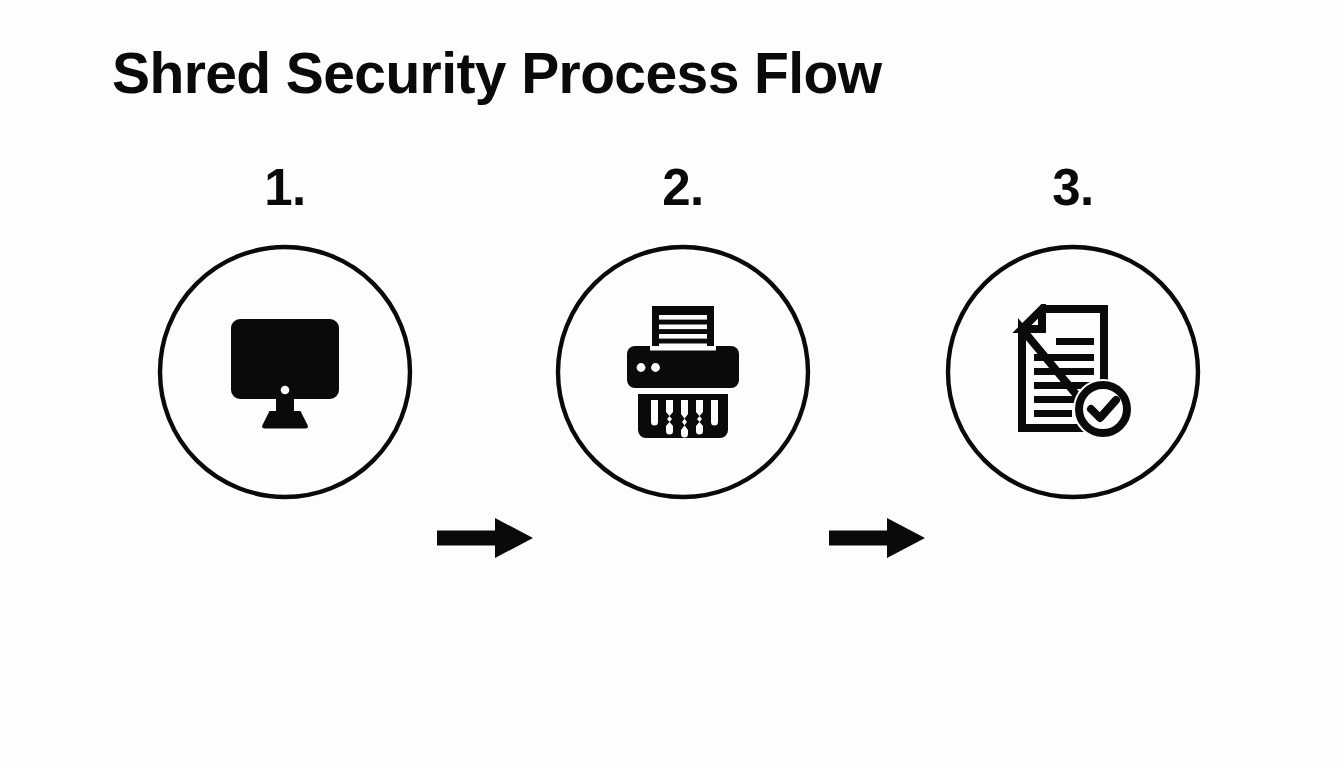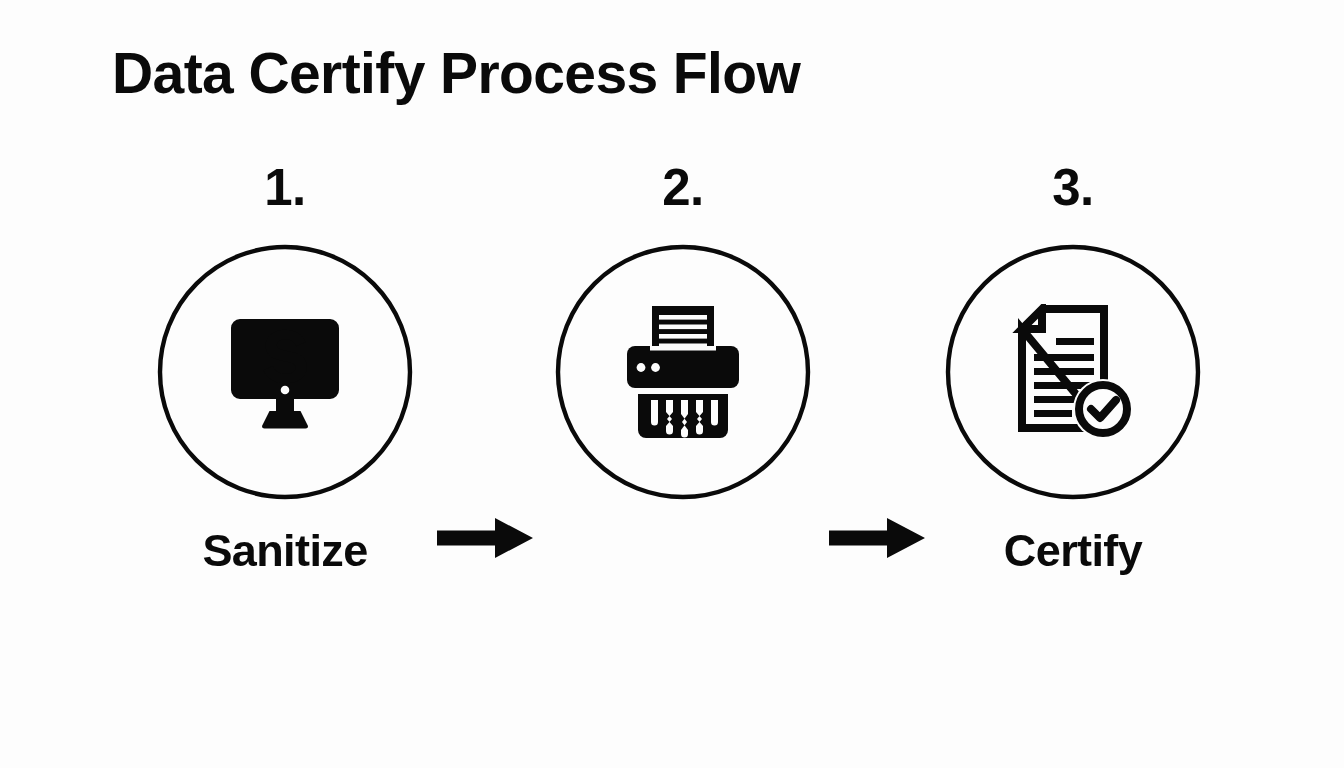--- a/index.html
+++ b/index.html
@@ -118,21 +118,21 @@
     height: 42px;
   }
   .arrow-1 { left: 437px; }
   .arrow-2 { left: 829px; }
 </style>
 </head>
 <body>
 
 <div id="canvas">
 
-  <div id="page-title">Data Certify Process Flow</div>
+  <div id="page-title">Shred Security Process Flow</div>
 
   <div id="flow-row">
 
     <div class="step step-1">
       <div class="step-number">1.</div>
 
       <div class="step-circle-wrap">
         <svg class="step-circle" viewBox="0 0 256 256">
           <circle cx="128" cy="128" r="125" fill="none" stroke="#0a0a0a" stroke-width="4.4"></circle>
         </svg>
@@ -175,21 +175,20 @@
             l9.4-4.3
             c2.1 4.8 6.6 8 13.1 8
             c6 0 9.6-2.4 9.6-6.1
             c0-3.3-2.4-4.8-8.1-6
             l-6.8-1.4
             c-9.3-1.9-15-6.4-15-14.7
             c0-9.3 8.1-15.9 19.6-15.9 z"></path>
         </svg>
       </div>
 
-      <div class="step-label">Sanitize</div>
     </div>
 
     <svg class="flow-arrow arrow-1" viewBox="0 0 96 42">
       <path fill="#0a0a0a" d="M0 13.5 h58 V1 L96 21 L58 41 V28.5 H0 z"></path>
     </svg>
 
     <div class="step step-2">
       <div class="step-number">2.</div>
 
       <div class="step-circle-wrap">
@@ -263,17 +262,16 @@
           <rect x="22" y="78" width="60" height="7" fill="#0a0a0a"></rect>
           <rect x="22" y="92" width="60" height="7" fill="#0a0a0a"></rect>
           <rect x="22" y="106" width="38" height="7" fill="#0a0a0a"></rect>
 
           <circle cx="91" cy="105" r="30" fill="#fdfdfd"></circle>
           <circle cx="91" cy="105" r="24" fill="none" stroke="#0a0a0a" stroke-width="8"></circle>
           <path fill="none" stroke="#0a0a0a" stroke-width="8" stroke-linecap="round" stroke-linejoin="round" d="M79 105 L88 114 L104 96"></path>
         </svg>
       </div>
 
-      <div class="step-label">Certify</div>
     </div>
 
   </div>
 </div>
 
 </body></html>

